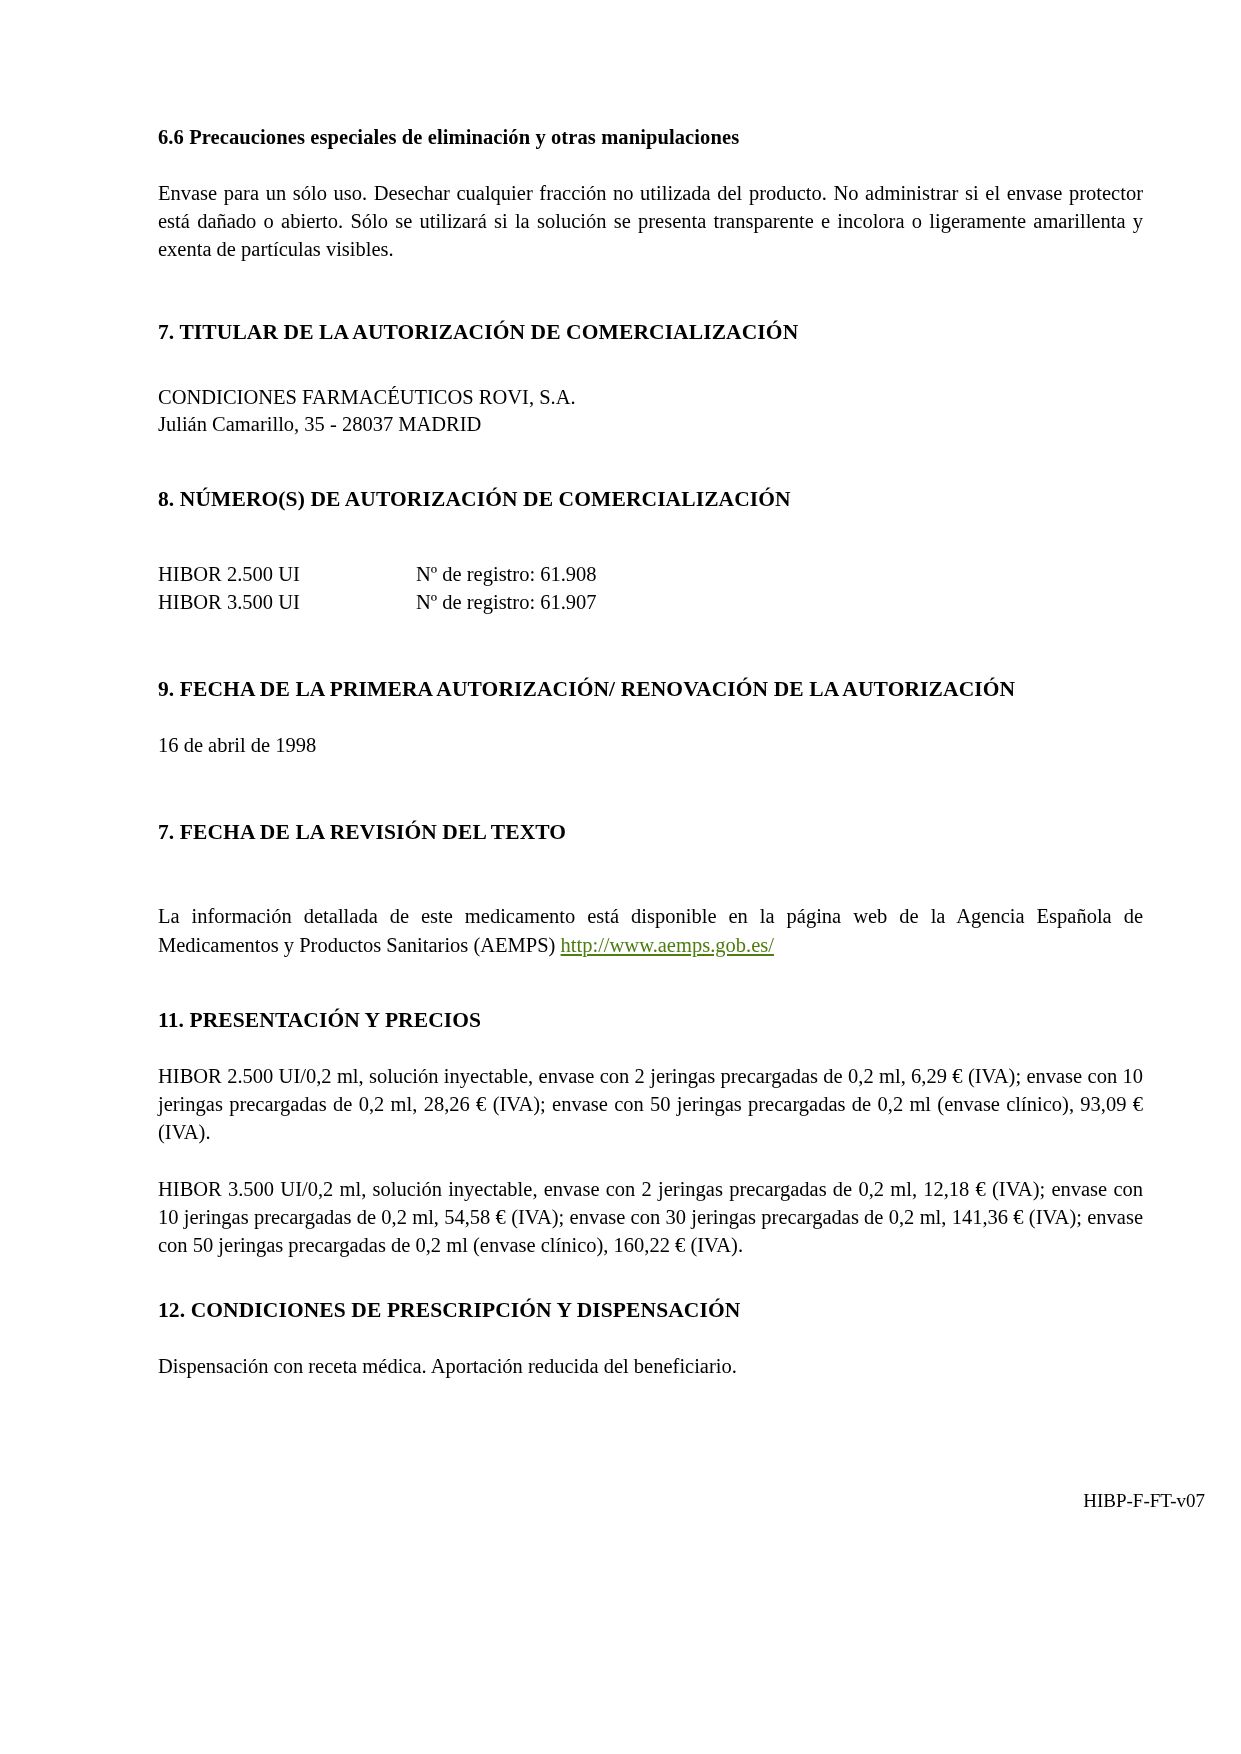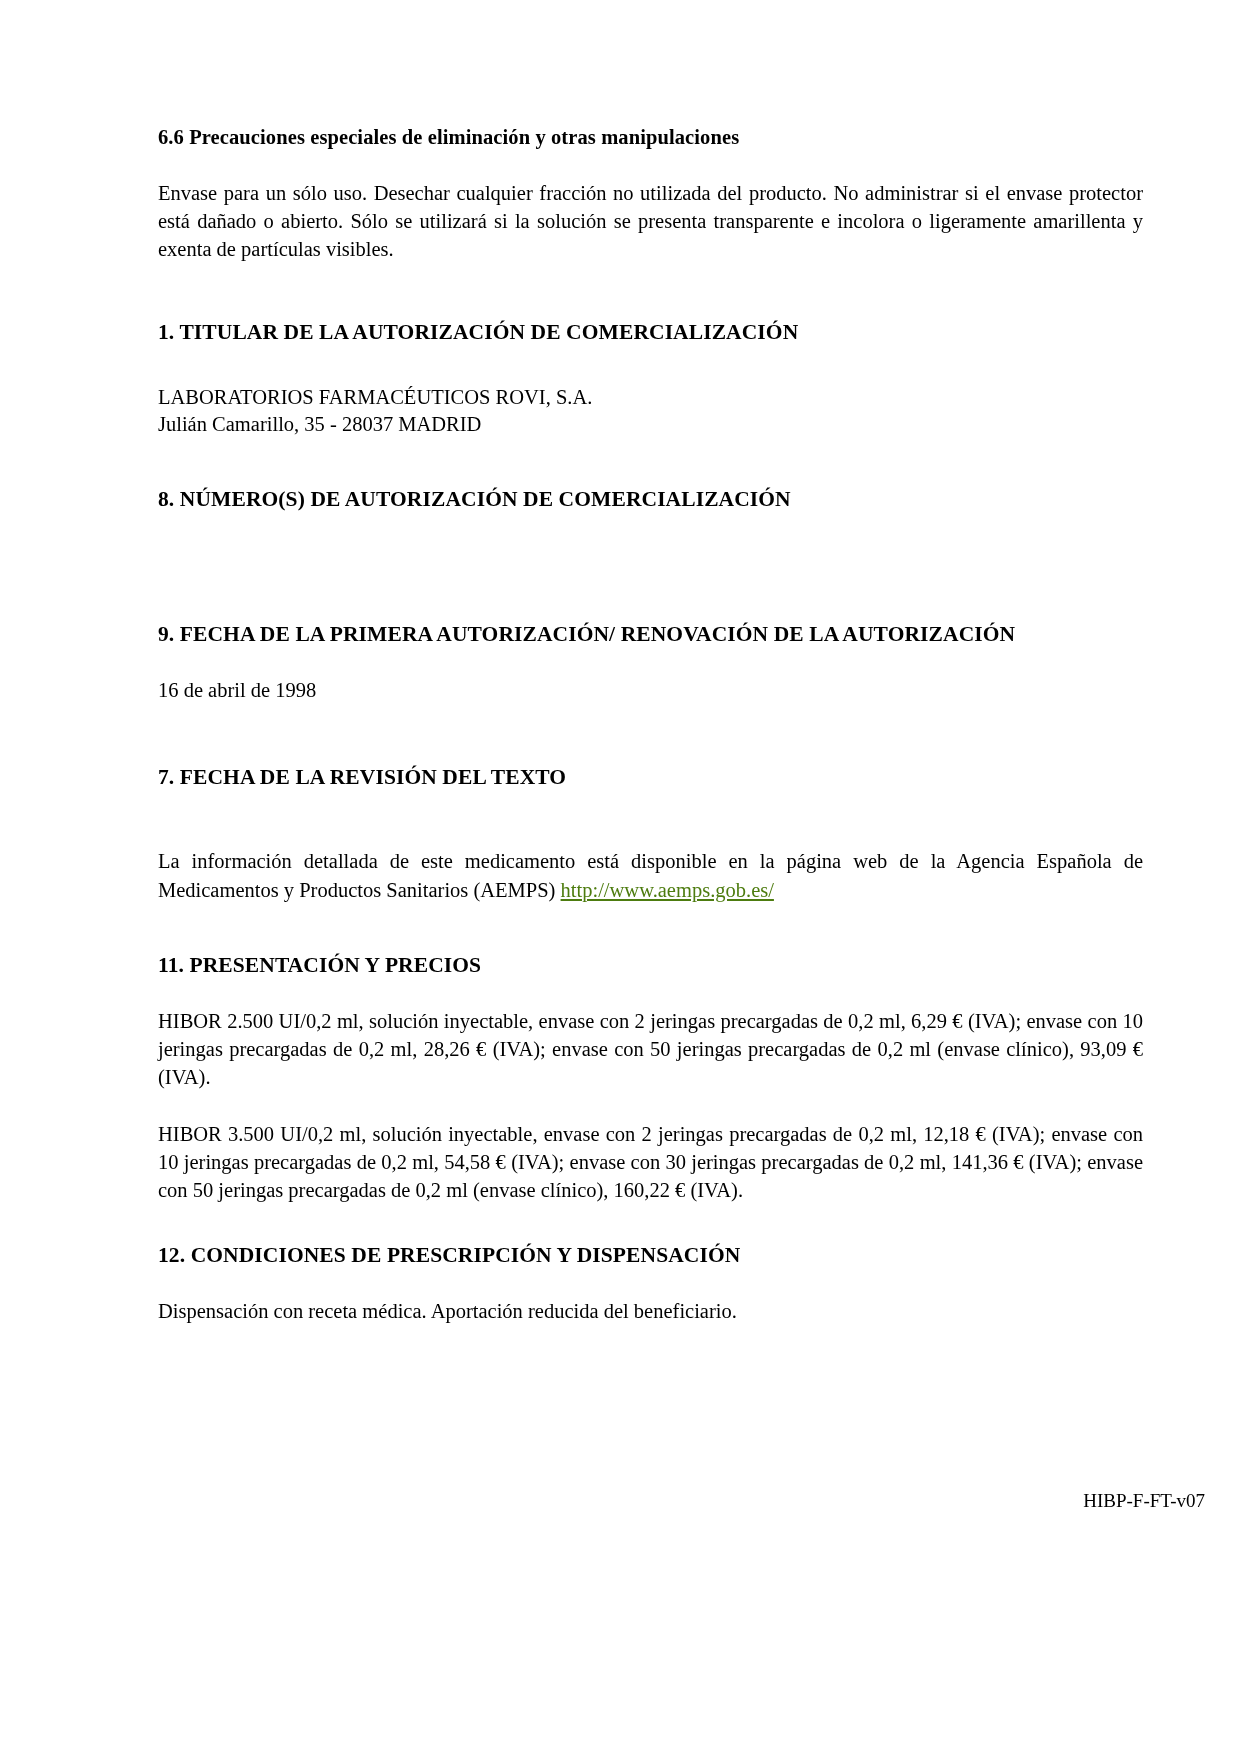--- a/index.html
+++ b/index.html
@@ -92,29 +92,41 @@
 <div class="page">
   <div class="content">
 
     <h2 class="section-heading">6.6 Precauciones especiales de eliminación y otras manipulaciones</h2>
     <div class="gap-md"></div>
     <p class="body-text">Envase para un sólo uso. Desechar cualquier fracción no utilizada del producto. No administrar si el envase protector está dañado o abierto. Sólo se utilizará si la solución se presenta transparente e incolora o ligeramente amarillenta y exenta de partículas visibles.</p>
     <div class="gap-md"></div>
 
     <div class="gap-md"></div>
 
-    <h2 class="section-heading caps">1. TITULAR DE LA AUTORIZACIÓN DE COMERCIALIZACIÓN</h2>
+    <h2 class="section-heading caps">7. TITULAR DE LA AUTORIZACIÓN DE COMERCIALIZACIÓN</h2>
     <div class="gap-lg"></div>
-    <div class="addr-line">LABORATORIOS FARMACÉUTICOS ROVI, S.A.</div>
+    <div class="addr-line">CONDICIONES FARMACÉUTICOS ROVI, S.A.</div>
     <div class="addr-line">Julián Camarillo, 35 - 28037 MADRID</div>
 
     <div class="gap-xl"></div>
 
     <h2 class="section-heading caps">8. NÚMERO(S) DE AUTORIZACIÓN DE COMERCIALIZACIÓN</h2>
     <div class="gap-xl"></div>
+    <table class="reg-table">
+      <tbody>
+          <tr>
+        <td class="col-name">HIBOR 2.500 UI</td>
+        <td>Nº de registro: 61.908</td>
+      </tr>
+      <tr>
+        <td class="col-name">HIBOR 3.500 UI</td>
+        <td>Nº de registro: 61.907</td>
+      </tr>
+    </tbody>
+      </table>
 
     <div class="gap-xl"></div>
     <div class="gap-xs"></div>
 
     <h2 class="section-heading caps">9. FECHA DE LA PRIMERA AUTORIZACIÓN/ RENOVACIÓN DE LA AUTORIZACIÓN</h2>
     <div class="gap-md"></div>
     <p class="body-text nojust">16 de abril de 1998</p>
 
     <div class="gap-xl"></div>
     <div class="gap-xs"></div>

